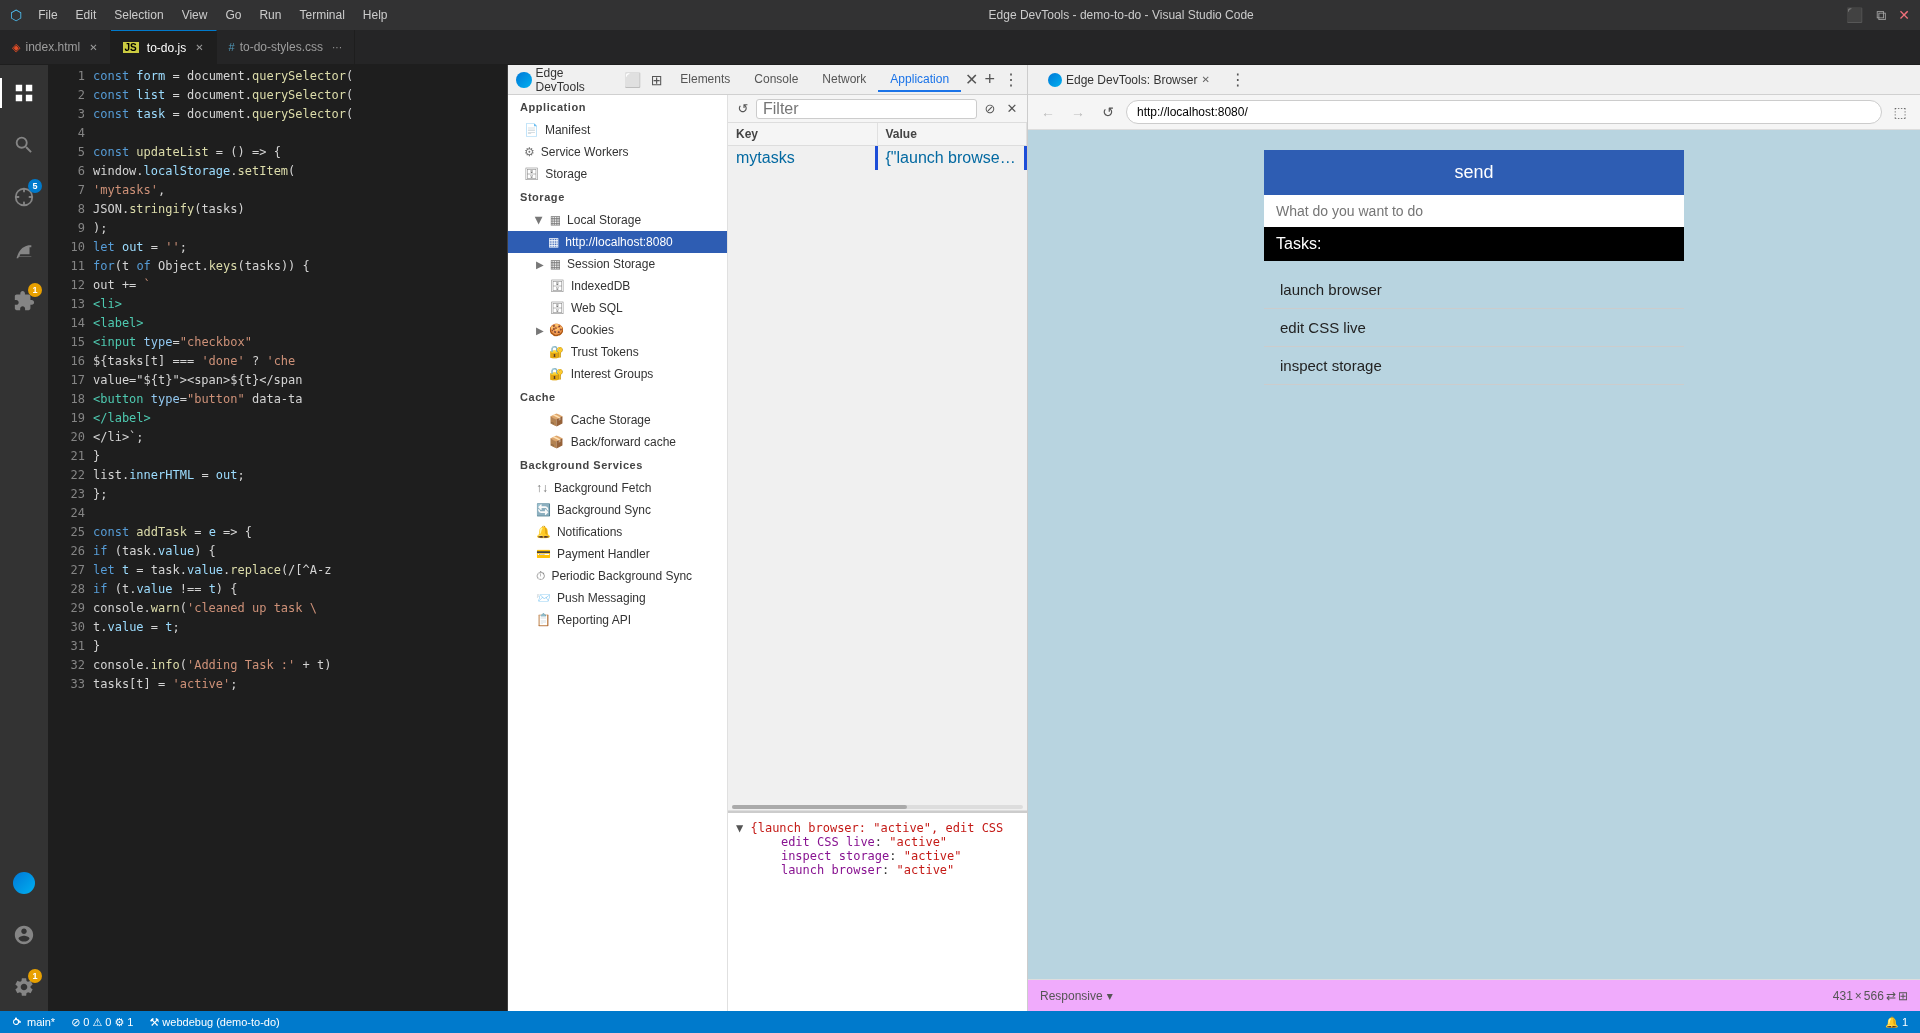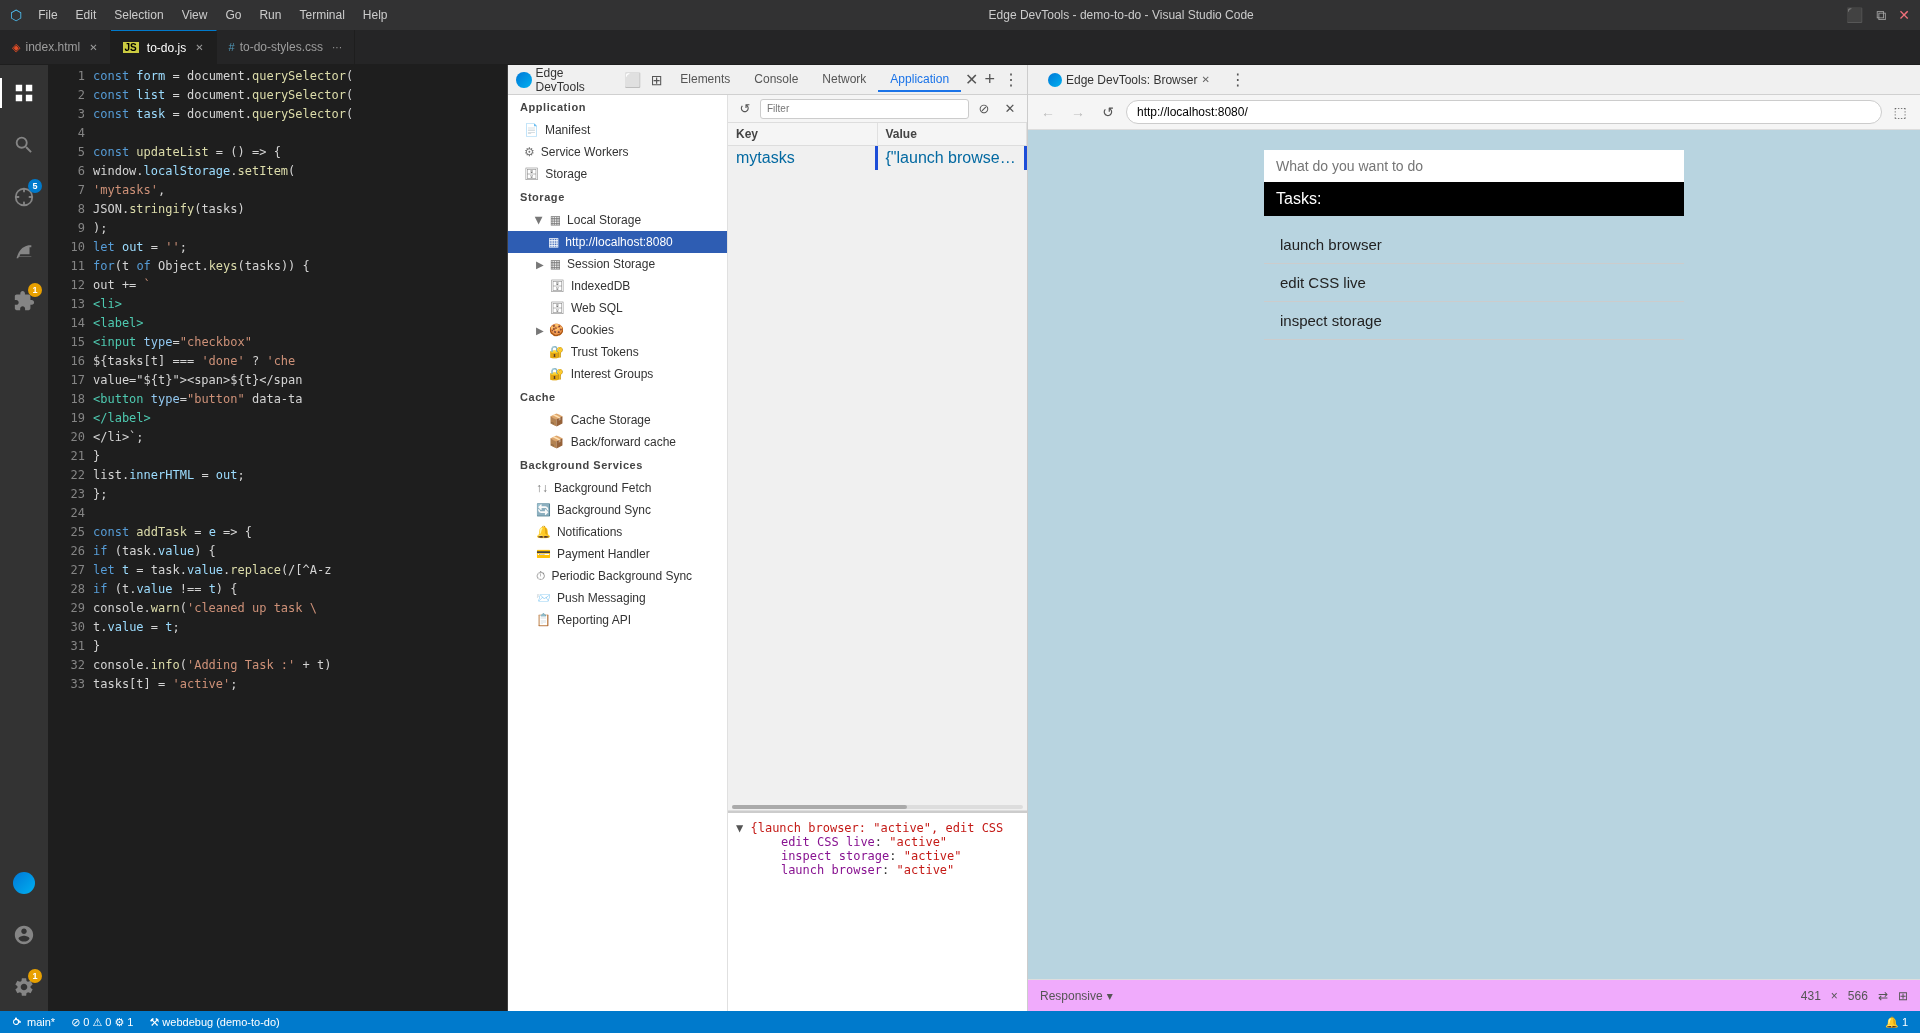--- a/index.html
+++ b/index.html
@@ -68,21 +68,21 @@
     .sidebar-item.indent { padding-left: 28px; }
     .sidebar-item.indent2 { padding-left: 40px; }
     .sidebar-item.selected-item { background: #2e5db3; color: #fff; }
     .sidebar-item.selected-item .item-icon { color: #fff; }
     .expand-arrow { font-size: 10px; color: #777; }
     .expand-arrow.open { transform: rotate(90deg); display: inline-block; }
 
     
     .devtools-right { flex: 1; display: flex; flex-direction: column; overflow: hidden; }
     .devtools-toolbar { height: 28px; background: #f5f5f5; border-bottom: 1px solid #ddd; display: flex; align-items: center; padding: 0 6px; gap: 4px; }
-    .filter-input { flex: 1; height: 20px; border: 1px solid #ccc; border-radius: 3px; padding: 0 6px; font-size: 10px; background: #fff; }
+    .filter-input { flex: 1; height: 20px; border: 1px solid #ccc; border-radius: 3px; padding: 0 6px; font-size: 16px; background: #fff; }
     .toolbar-btn { width: 22px; height: 22px; display: flex; align-items: center; justify-content: center; cursor: pointer; border-radius: 3px; color: #555; font-size: 13px; }
 
     .devtools-table { flex: 1; overflow: auto; }
     .table-header { display: flex; background: #f5f5f5; border-bottom: 1px solid #ddd; position: sticky; top: 0; }
     .table-col { padding: 4px 8px; font-size: 12px; font-weight: 600; color: #444; flex: 1; border-right: 1px solid #e0e0e0; }
     .table-row-item { display: flex; border-bottom: 1px solid #f0f0f0; }
     .table-cell { padding: 3px 8px; font-size: 16px; color: #0369a1; flex: 1; border-right: 3px solid #1d4ed8; overflow: hidden; text-overflow: ellipsis; white-space: nowrap; }
 
     .devtools-bottom { height: 200px; border-top: 2px solid #ccc; overflow: auto; background: #fff; font-family: 'Consolas', monospace; font-size: 12px; }
     .bottom-scroll { height: 8px; background: #f0f0f0; border-bottom: 1px solid #ddd; display: flex; align-items: center; padding: 0 4px; }
@@ -103,21 +103,21 @@
     .url-bar { flex: 1; height: 24px; border: 1px solid #ccc; border-radius: 12px; padding: 0 10px; font-size: 12px; background: #fff; }
     .browser-content { flex: 1; background: #b8d4e0; display: flex; align-items: flex-start; justify-content: center; padding: 20px; }
     .app-card { background: transparent; width: 420px; }
     .app-header { background: #2e5db3; color: #fff; padding: 12px 16px; font-size: 18px; text-align: center; }
     .app-input-row { background: #fff; padding: 8px 12px; display: flex; align-items: flex-end; }
     .app-input { border: none; flex: 1; font-size: 14px; color: #aaa; outline: none; }
     .app-tasks-header { background: #000; color: #fff; padding: 8px 12px; font-size: 16px; font-weight: normal; }
     .task-list { padding: 10px 0; }
     .task-item { padding: 10px 16px; font-size: 15px; color: #222; border-bottom: 1px solid #ccc; }
     .browser-bottom { height: 32px; background: #f0abfc; border-top: 1px solid #ddd; display: flex; align-items: center; padding: 0 12px; gap: 12px; font-size: 12px; color: #555; }
-    .browser-bottom-right { margin-left: auto; display: flex; align-items: center; gap: 10px; }
+    .browser-bottom-right { margin-left: auto; display: flex; align-items: center; gap: 2px; }
 
     
     .statusbar { height: 22px; background: #007acc; display: flex; align-items: center; padding: 0 8px; gap: 8px; font-size: 11px; color: #fff; }
     .statusbar-item { display: flex; align-items: center; gap: 3px; cursor: pointer; padding: 0 4px; }
   </style>
 </head>
 <body>
 
 <div class="titlebar">
   <div class="titlebar-left">
@@ -450,20 +450,21 @@
     </div>
     <div class="browser-controls">
       <div class="nav-btn disabled">←</div>
       <div class="nav-btn disabled">→</div>
       <div class="nav-btn">↺</div>
       <input class="url-bar" type="text" value="http://localhost:8080/" style="">
       <div class="nav-btn">⬚</div>
     </div>
     <div class="browser-content">
       <div class="app-card">
+        <div class="app-header">send</div>
         <div class="app-input-row">
           <input class="app-input" type="text" placeholder="What do you want to do" style="">
         </div>
         <div class="app-tasks-header">Tasks:</div>
         <div class="task-list">
           <div class="task-item">launch browser</div>
           <div class="task-item">edit CSS live</div>
           <div class="task-item">inspect storage</div>
         </div>
       </div>

